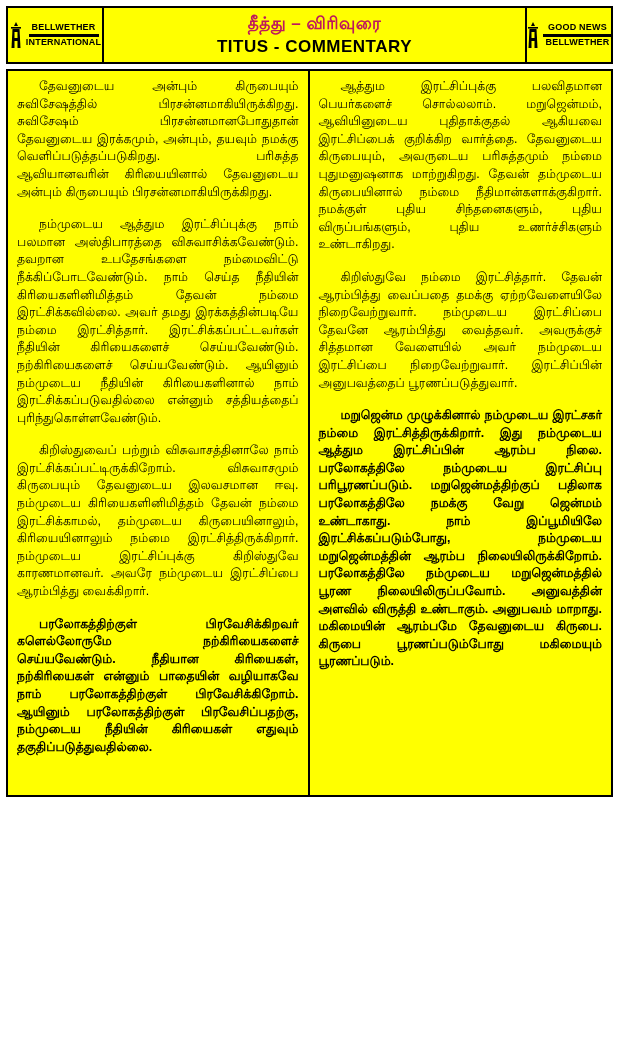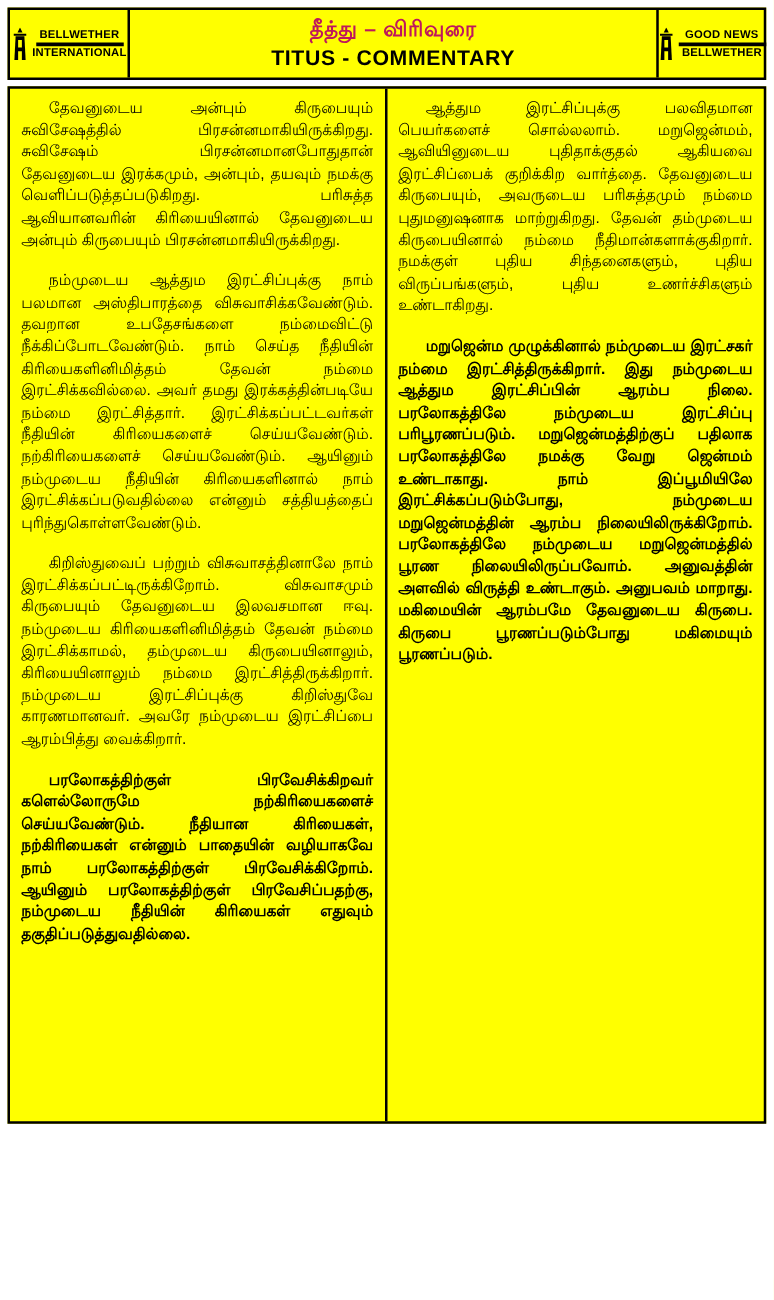--- a/index.html
+++ b/index.html
@@ -97,21 +97,21 @@
     color: #000000;
     letter-spacing: 0.5px;
   }
 
   
   .body-wrap {
     margin-top: 5px;
     display: flex;
     border: 2px solid #000000;
     background: #ffff00;
-    height: 830px;
+    height: 728px;
     box-sizing: border-box;
   }
   .col {
     flex: 1 1 50%;
     box-sizing: border-box;
     padding: 7px 9px 7px 9px;
     overflow: hidden;
   }
   .col.left {
     border-right: 2px solid #000000;
@@ -182,18 +182,19 @@
 
     <div class="col left">
       <p class="para">தேவனுடைய அன்பும் கிருபையும் சுவிசேஷத்தில் பிரசன்னமாகியிருக்கிறது. சுவிசேஷம் பிரசன்னமானபோதுதான் தேவனுடைய இரக்கமும், அன்பும், தயவும் நமக்கு வெளிப்படுத்தப்படுகிறது. பரிசுத்த ஆவியானவரின் கிரியையினால் தேவனுடைய அன்பும் கிருபையும் பிரசன்னமாகியிருக்கிறது.</p>
       <p class="para">நம்முடைய ஆத்தும இரட்சிப்புக்கு நாம் பலமான அஸ்திபாரத்தை விசுவாசிக்கவேண்டும். தவறான உபதேசங்களை நம்மைவிட்டு நீக்கிப்போடவேண்டும். நாம் செய்த நீதியின் கிரியைகளினிமித்தம் தேவன் நம்மை இரட்சிக்கவில்லை. அவர் தமது இரக்கத்தின்படியே நம்மை இரட்சித்தார். இரட்சிக்கப்பட்டவர்கள் நீதியின் கிரியைகளைச் செய்யவேண்டும். நற்கிரியைகளைச் செய்யவேண்டும். ஆயினும் நம்முடைய நீதியின் கிரியைகளினால் நாம் இரட்சிக்கப்படுவதில்லை என்னும் சத்தியத்தைப் புரிந்துகொள்ளவேண்டும்.</p>
       <p class="para">கிறிஸ்துவைப் பற்றும் விசுவாசத்தினாலே நாம் இரட்சிக்கப்பட்டிருக்கிறோம். விசுவாசமும் கிருபையும் தேவனுடைய இலவசமான ஈவு. நம்முடைய கிரியைகளினிமித்தம் தேவன் நம்மை இரட்சிக்காமல், தம்முடைய கிருபையினாலும், கிரியையினாலும் நம்மை இரட்சித்திருக்கிறார். நம்முடைய இரட்சிப்புக்கு கிறிஸ்துவே காரணமானவர். அவரே நம்முடைய இரட்சிப்பை ஆரம்பித்து வைக்கிறார்.</p>
       <p class="para">பரலோகத்திற்குள் பிரவேசிக்கிறவர் களெல்லோருமே நற்கிரியைகளைச் செய்யவேண்டும். நீதியான கிரியைகள், நற்கிரியைகள் என்னும் பாதையின் வழியாகவே நாம் பரலோகத்திற்குள் பிரவேசிக்கிறோம். ஆயினும் பரலோகத்திற்குள் பிரவேசிப்பதற்கு, நம்முடைய நீதியின் கிரியைகள் எதுவும் தகுதிப்படுத்துவதில்லை.</p>
     </div>
 
     <div class="col right">
       <p class="para">ஆத்தும இரட்சிப்புக்கு பலவிதமான பெயர்களைச் சொல்லலாம். மறுஜென்மம், ஆவியினுடைய புதிதாக்குதல் ஆகியவை இரட்சிப்பைக் குறிக்கிற வார்த்தை. தேவனுடைய கிருபையும், அவருடைய பரிசுத்தமும் நம்மை புதுமனுஷனாக மாற்றுகிறது. தேவன் தம்முடைய கிருபையினால் நம்மை நீதிமான்களாக்குகிறார். நமக்குள் புதிய சிந்தனைகளும், புதிய விருப்பங்களும், புதிய உணர்ச்சிகளும் உண்டாகிறது.</p>
+      <p class="para">கிறிஸ்துவே நம்மை இரட்சித்தார். தேவன் ஆரம்பித்து வைப்பதை தமக்கு ஏற்றவேளையிலே நிறைவேற்றுவார். நம்முடைய இரட்சிப்பை தேவனே ஆரம்பித்து வைத்தவர். அவருக்குச் சித்தமான வேளையில் அவர் நம்முடைய இரட்சிப்பை நிறைவேற்றுவார். இரட்சிப்பின் அனுபவத்தைப் பூரணப்படுத்துவார்.</p>
       <p class="para">மறுஜென்ம முழுக்கினால் நம்முடைய இரட்சகர் நம்மை இரட்சித்திருக்கிறார். இது நம்முடைய ஆத்தும இரட்சிப்பின் ஆரம்ப நிலை. பரலோகத்திலே நம்முடைய இரட்சிப்பு பரிபூரணப்படும். மறுஜென்மத்திற்குப் பதிலாக பரலோகத்திலே நமக்கு வேறு ஜென்மம் உண்டாகாது. நாம் இப்பூமியிலே இரட்சிக்கப்படும்போது, நம்முடைய மறுஜென்மத்தின் ஆரம்ப நிலையிலிருக்கிறோம். பரலோகத்திலே நம்முடைய மறுஜென்மத்தில் பூரண நிலையிலிருப்பவோம். அனுவத்தின் அளவில் விருத்தி உண்டாகும். அனுபவம் மாறாது. மகிமையின் ஆரம்பமே தேவனுடைய கிருபை. கிருபை பூரணப்படும்போது மகிமையும் பூரணப்படும்.</p>
     </div>
 
   </div>
 
 </div>
 
 </body></html>

